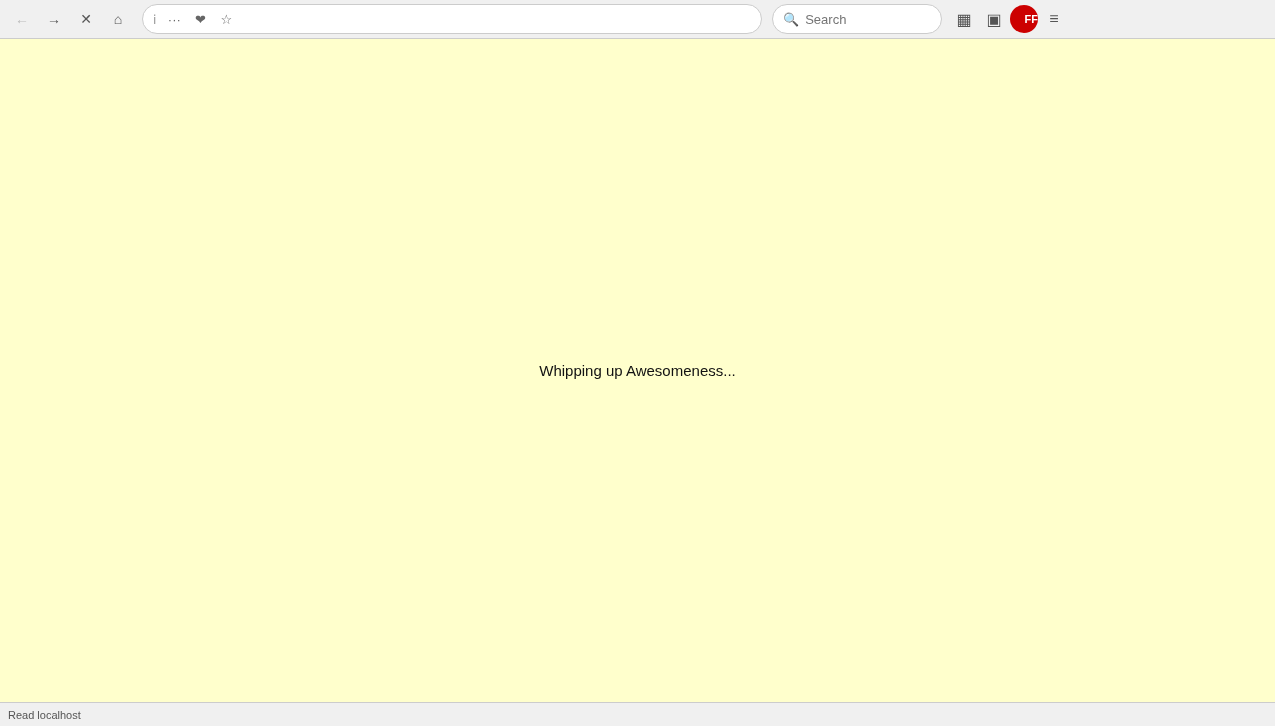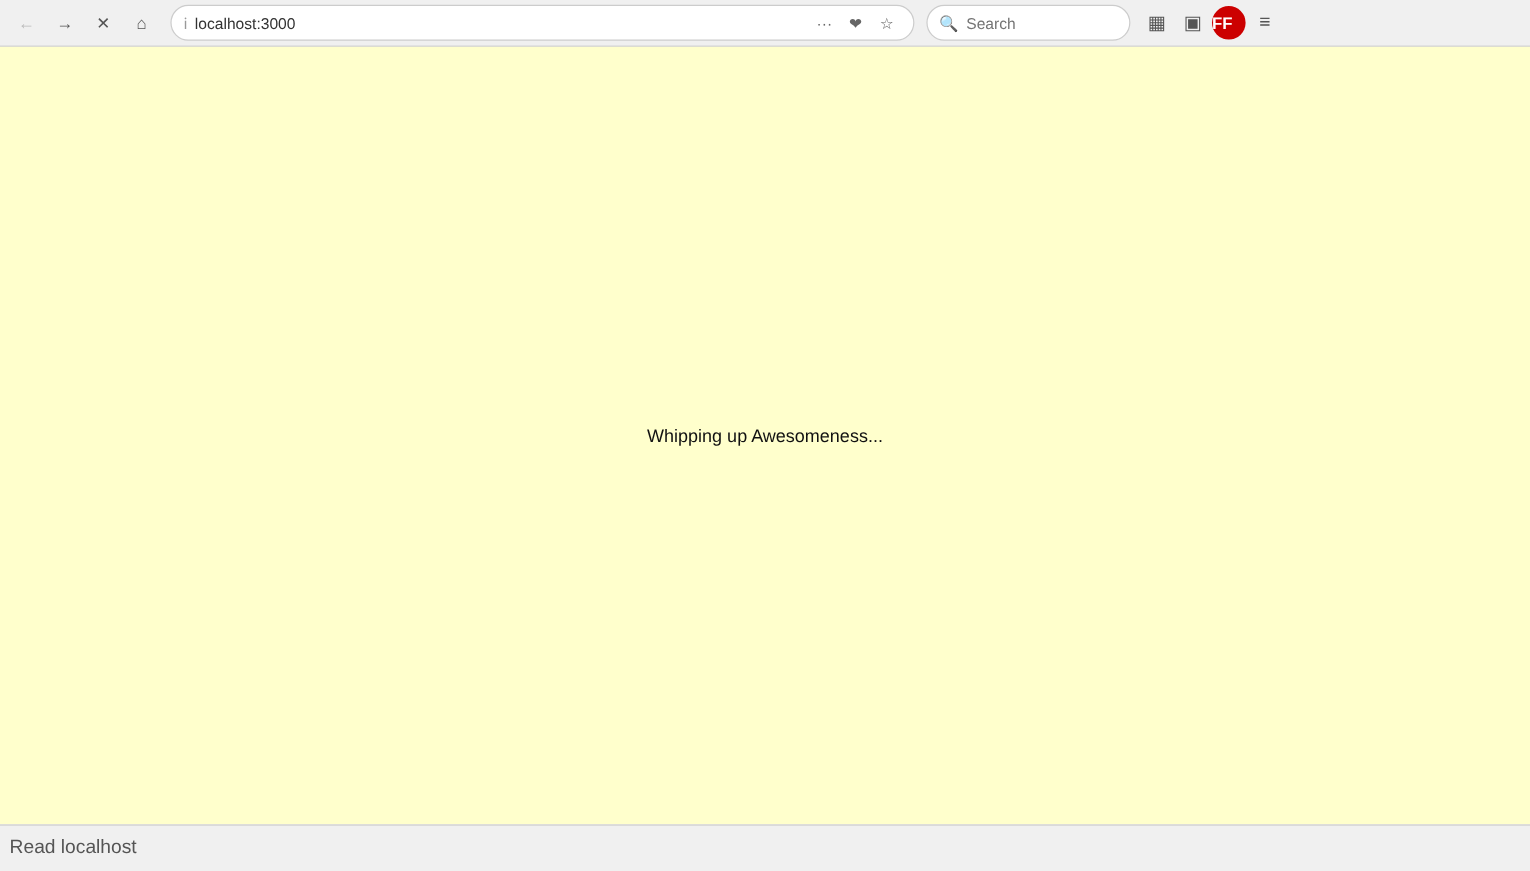--- a/index.html
+++ b/index.html
@@ -152,68 +152,67 @@
 
     .avatar-btn {
       width: 28px;
       height: 28px;
       border-radius: 50%;
       overflow: hidden;
       cursor: pointer;
       background: #cc0000;
       display: flex;
       align-items: center;
-      justify-content: flex-start;
+      justify-content: flex-end;
       color: white;
-      font-size: 14px;
+      font-size: 11px;
       font-weight: bold;
     }
 
     
     .page-content {
       flex: 1;
       background: #ffffcc;
       display: flex;
       align-items: center;
       justify-content: center;
     }
 
     .loading-text {
       font-size: 15px;
       font-weight: normal;
       color: #111;
     }
 
     
     .status-bar {
-      height: 39px;
+      height: 24px;
       background: #f0f0f0;
       border-top: 1px solid #ccc;
       display: flex;
       align-items: center;
       padding: 0 8px;
-      font-size: 16px;
+      font-size: 11px;
       color: #555;
       flex-shrink: 0;
     }
   </style>
 </head>
 <body>
 
 <div class="browser-chrome">
   <div class="browser-toolbar">
 
     <button class="nav-btn disabled">←</button>
     <button class="nav-btn">→</button>
     <button class="nav-btn">✕</button>
     <button class="nav-btn">⌂</button>
 
     <div class="address-bar-container">
       <span class="info-icon">ℹ</span>
-      <input class="address-input" type="text" value="localhost:3000" style="">
       <div class="address-actions">
         <button class="addr-btn">···</button>
         <button class="addr-btn">❤</button>
         <button class="addr-btn">☆</button>
       </div>
     </div>
 
     <div class="search-box">
       <span class="search-icon-svg">🔍</span>
       <input class="search-input" type="text" placeholder="Search" style="">

